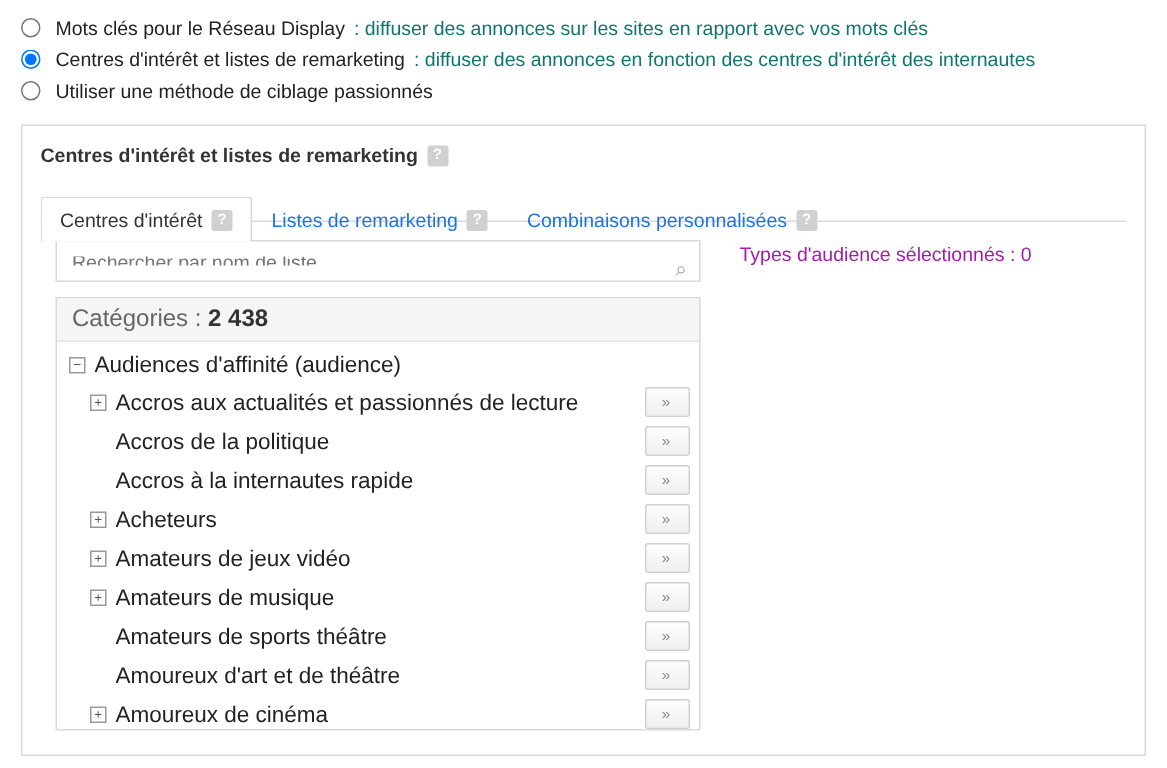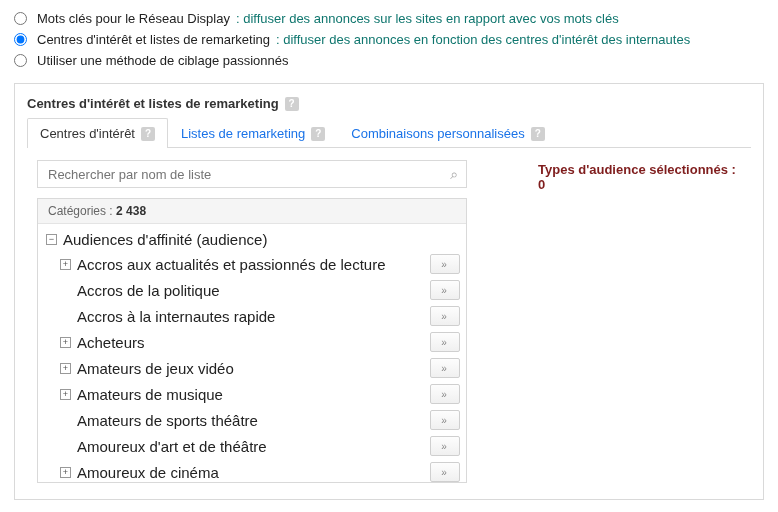--- a/index.html
+++ b/index.html
@@ -59,21 +59,21 @@
     padding: 7px 12px;
     display: flex;
     align-items: center;
     gap: 6px;
     color: #1a73e8;
     cursor: pointer;
     font-size: 13px;
     border: 1px solid transparent;
     border-bottom: none;
     position: relative;
-    top: 1px;
+    top: 14px;
   }
   .tab.active {
     color: #333;
     border-color: #d9d9d9;
     background: #fff;
     border-radius: 2px 2px 0 0;
   }
   .body-area {
     display: flex;
     border: 1px solid #d9d9d9;
@@ -86,21 +86,20 @@
     width: 450px;
     padding: 12px 10px 6px 10px;
   }
   .right-col {
     flex: 1;
     padding: 14px 10px 10px 16px;
   }
   .search-wrap {
     border: 1px solid #d9d9d9;
     display: flex;
-    align-items: center;
     padding: 10px 8px;
     height: 28px;
     background: #fff;
   }
   .search-wrap input {
     flex: 1;
     border: none;
     outline: none;
     font-size: 13px;
     color: #555;
@@ -111,21 +110,21 @@
   }
   .listbox {
     border: 1px solid #d9d9d9;
     margin-top: 10px;
     position: relative;
   }
   .list-header {
     background: #f5f5f5;
     border-bottom: 1px solid #e4e4e4;
     padding: 5px 10px;
-    font-size: 12px;
+    font-size: 16px;
     color: #666;
   }
   .list-header b { color: #333; }
   .list-scroll {
     height: 258px;
     overflow-y: scroll;
     padding: 4px 4px 4px 6px;
   }
   .tree-row {
     display: flex;
@@ -169,24 +168,23 @@
     color: #888;
     font-size: 10px;
     cursor: pointer;
     flex-shrink: 0;
     margin-left: 6px;
     letter-spacing: 2px;
   }
   .indent-1 { padding-left: 2px; }
   .indent-2 { padding-left: 16px; }
   .right-title {
-    font-weight: bold;
-    color: #7f1d1d;
-    font-size: 13px;
-    margin-left: 45px;
+    font-weight: normal;
+    color: #a21caf;
+    font-size: 13px;
   }
   
   .list-scroll::-webkit-scrollbar { width: 16px; }
   .list-scroll::-webkit-scrollbar-track { background: #f1f1f1; border-left:1px solid #e4e4e4; }
   .list-scroll::-webkit-scrollbar-thumb { background: #c6c6c6; border:3px solid #f1f1f1; border-radius:8px; }
 </style>
 </head>
 <body>
 
 <div class="radio-row">

